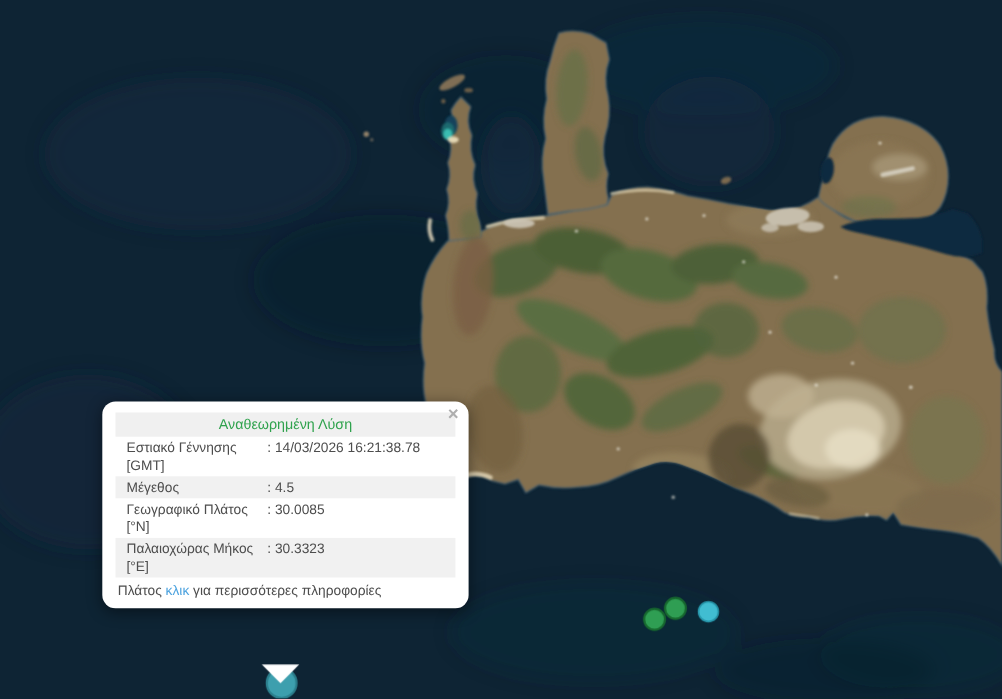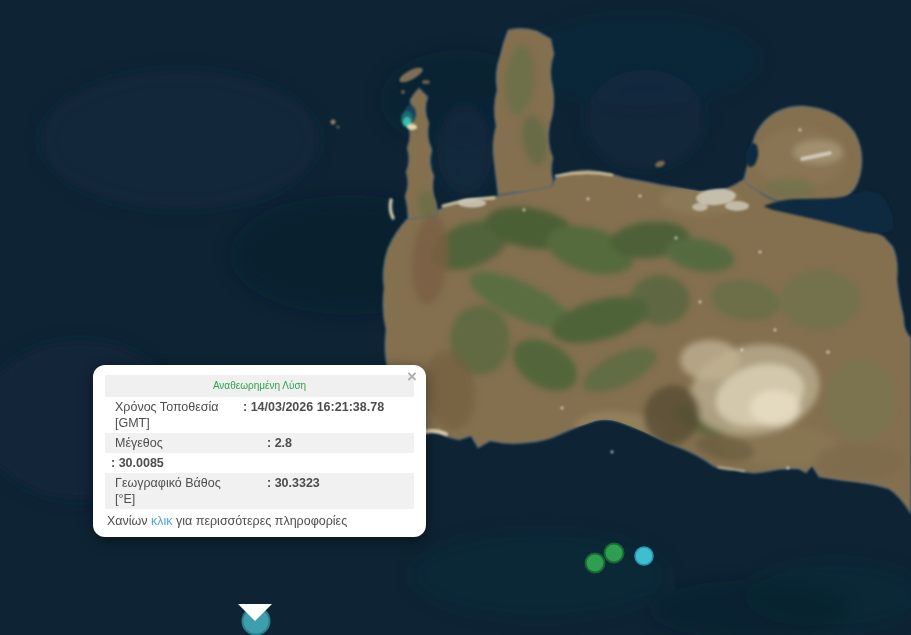--- a/index.html
+++ b/index.html
@@ -19,26 +19,26 @@
     color:#4d4d4d;font-size:12.5px;line-height:16px;
     z-index:5;
   }
   .popup-close{
     position:absolute;top:3px;right:9px;
     color:#aeaeae;font-size:17px;font-weight:bold;line-height:17px;
     cursor:pointer;
   }
   .popup-title{
     background:#f0f0f0;text-align:center;
-    padding:3px 0;font-size:10px;
+    padding:3px 0;font-size:13px;
   }
   .prow{display:flex;padding:2px 0;}
-  .prow.alt{background:#f1f1f1;gap:24px;}
+  .prow.alt{background:#f1f1f1;}
   .plabel{width:122px;padding-left:10px;flex:none;}
-  .pvalue{flex:1;padding-left:6px;font-weight:bold;}
+  .pvalue{flex:1;padding-left:6px;}
   .popup-footer{margin-top:4px;padding-left:2px;}
   .popup-footer a{text-decoration:none;cursor:pointer;text-align:right;}
   .popup-tail{
     position:absolute;left:238px;top:604px;width:0;height:0;
     border-left:17px solid transparent;border-right:17px solid transparent;
     border-top:17px solid #ffffff;z-index:4;
   }
 </style>
 </head>
 <body>
@@ -183,32 +183,33 @@
 
 <div class="popup-tail"></div>
 
 <div class="popup">
   <span class="popup-close">×</span>
 
   <div class="popup-title" style="color: rgb(47, 162, 77);">Αναθεωρημένη Λύση</div>
 
   <div>
     <div class="prow">
-      <div class="plabel">Χρόνος Τοποθεσία [GMT]</div>
+      <div class="plabel">Εστιακό Γέννησης [GMT]</div>
       <div class="pvalue">: 14/03/2026 16:21:38.78</div>
     </div>
     <div class="prow alt">
       <div class="plabel">Μέγεθος</div>
-      <div class="pvalue">: 2.8</div>
+      <div class="pvalue">: 4.5</div>
     </div>
     <div class="prow">
+      <div class="plabel">Γεωγραφικό Πλάτος [°N]</div>
       <div class="pvalue">: 30.0085</div>
     </div>
     <div class="prow alt">
-      <div class="plabel">Γεωγραφικό Βάθος [°E]</div>
+      <div class="plabel">Παλαιοχώρας Μήκος [°E]</div>
       <div class="pvalue">: 30.3323</div>
     </div>
   </div>
 
   <div class="popup-footer">
-    <span>Χανίων </span><a style="color: rgb(77, 163, 223);">κλικ</a><span> για περισσότερες πληροφορίες</span>
+    <span>Πλάτος </span><a style="color: rgb(77, 163, 223);">κλικ</a><span> για περισσότερες πληροφορίες</span>
   </div>
 </div>
 
 </body></html>

